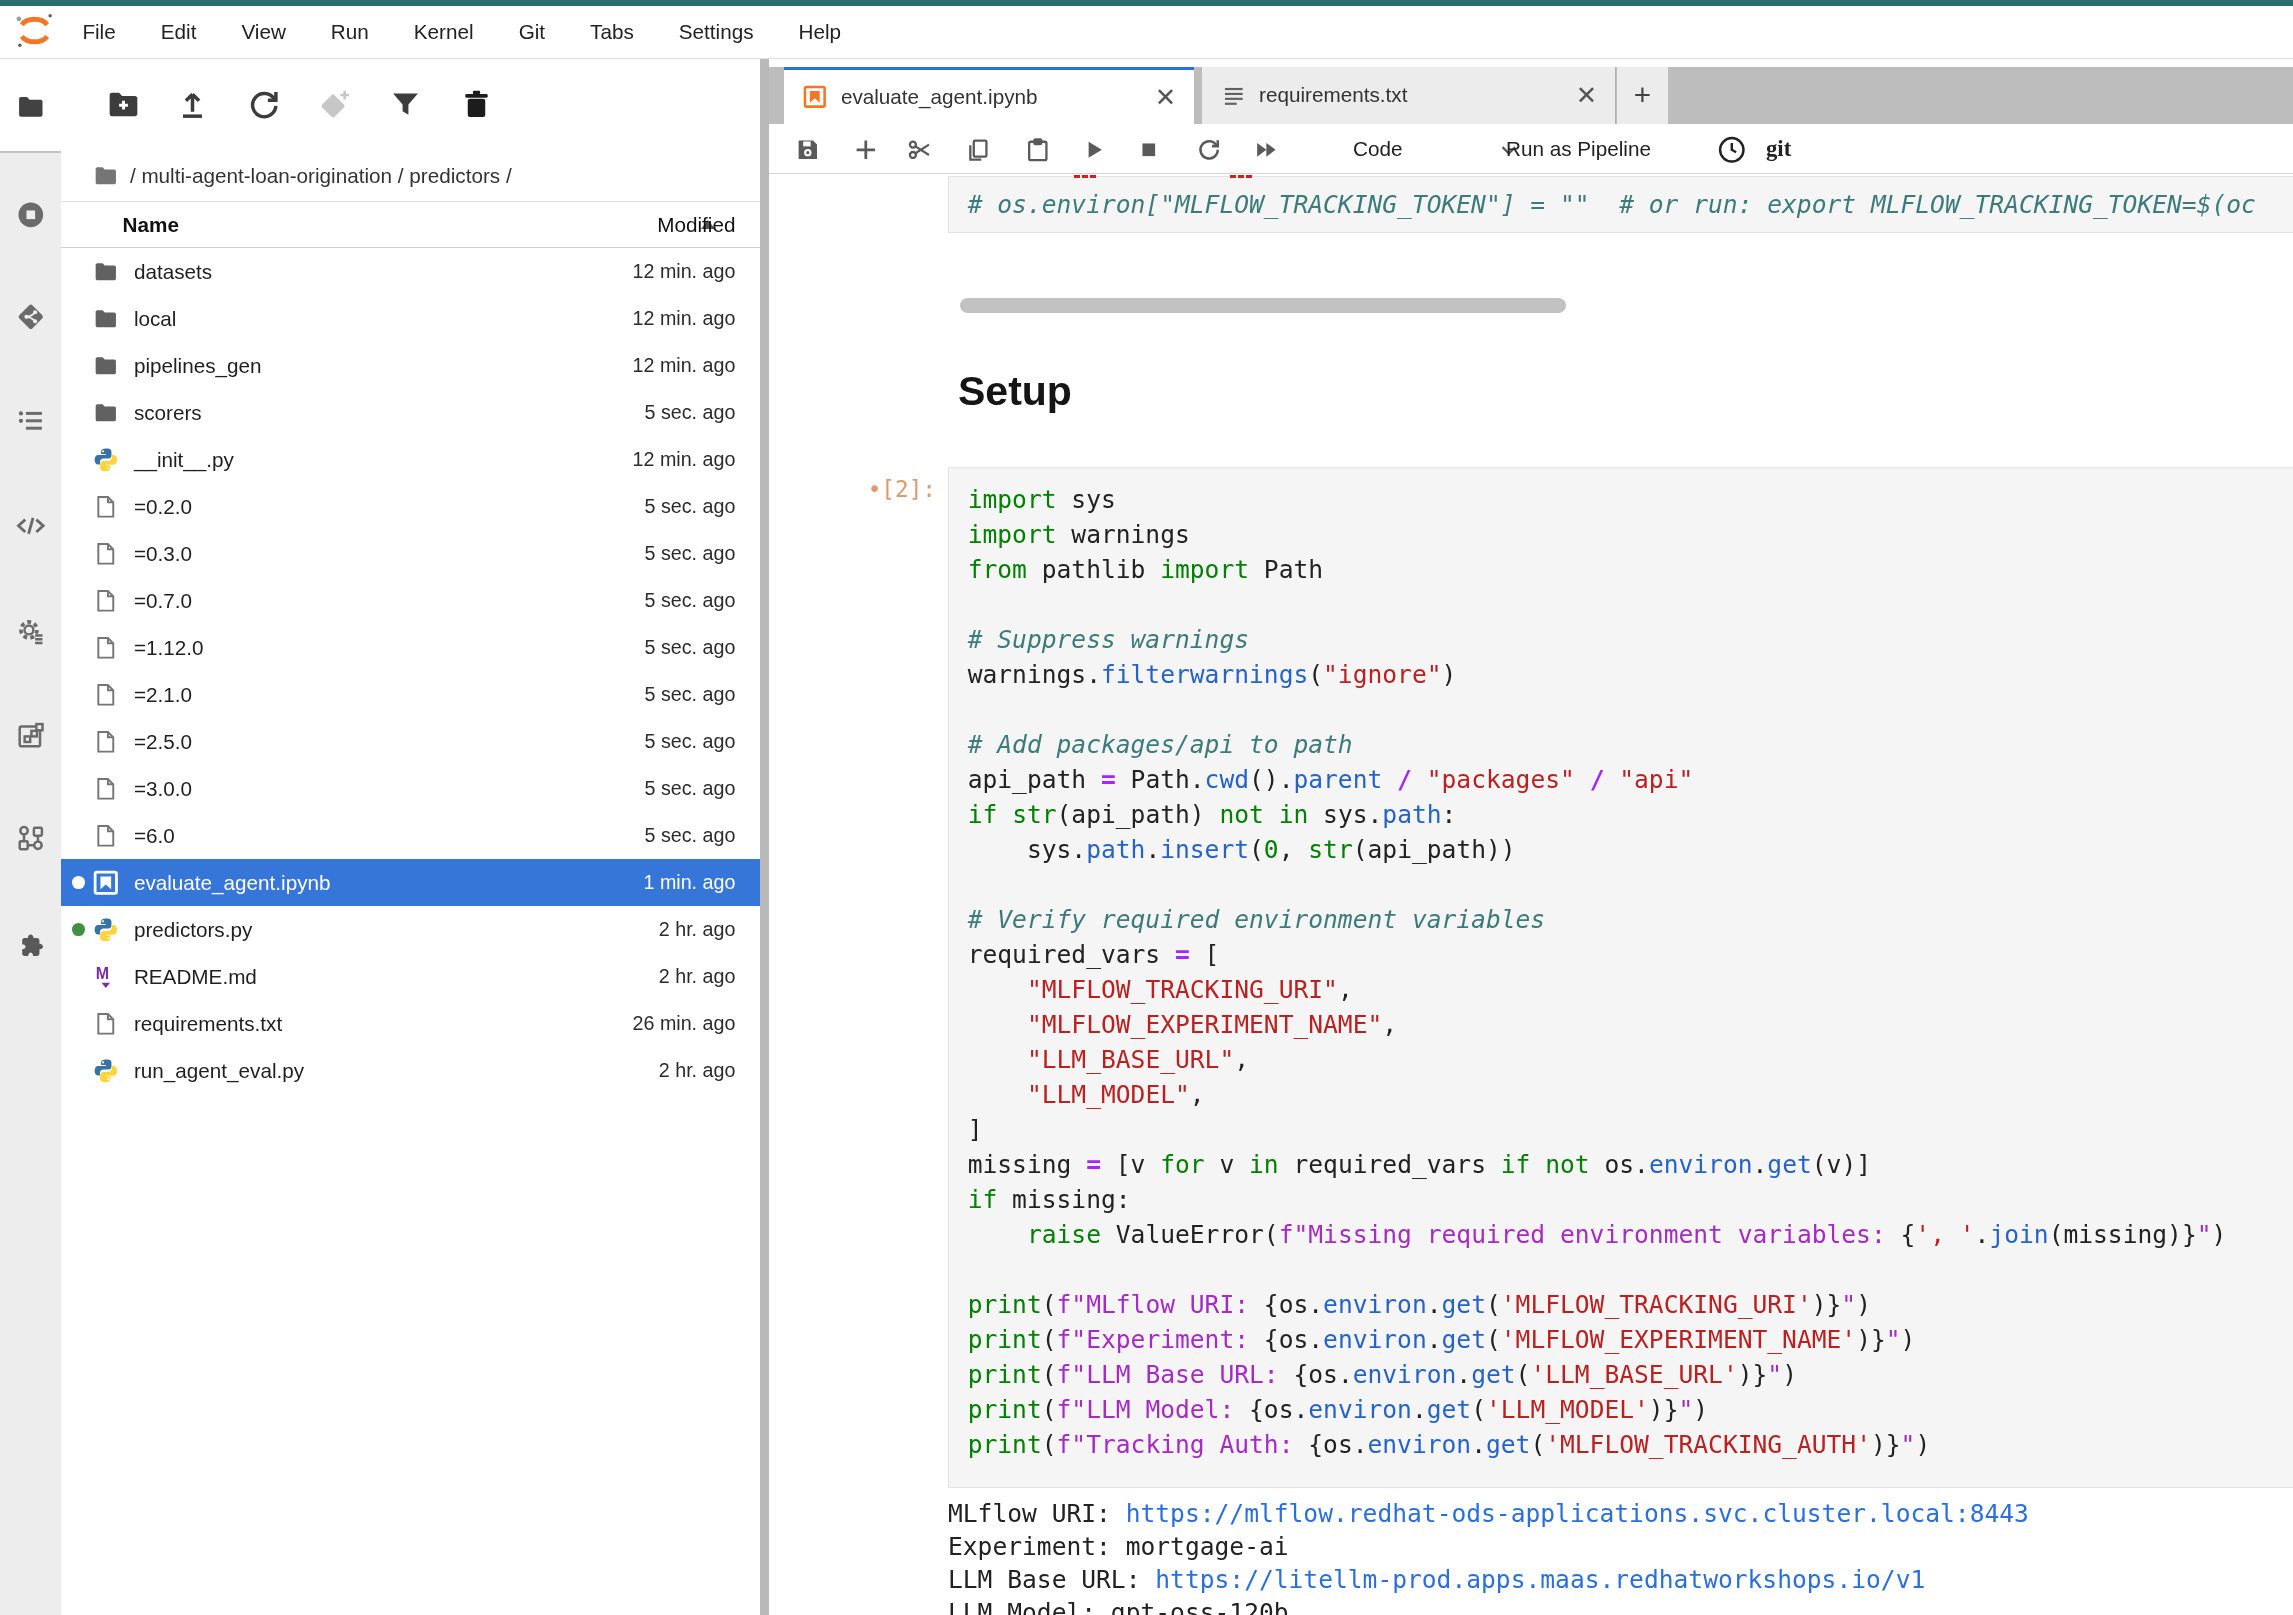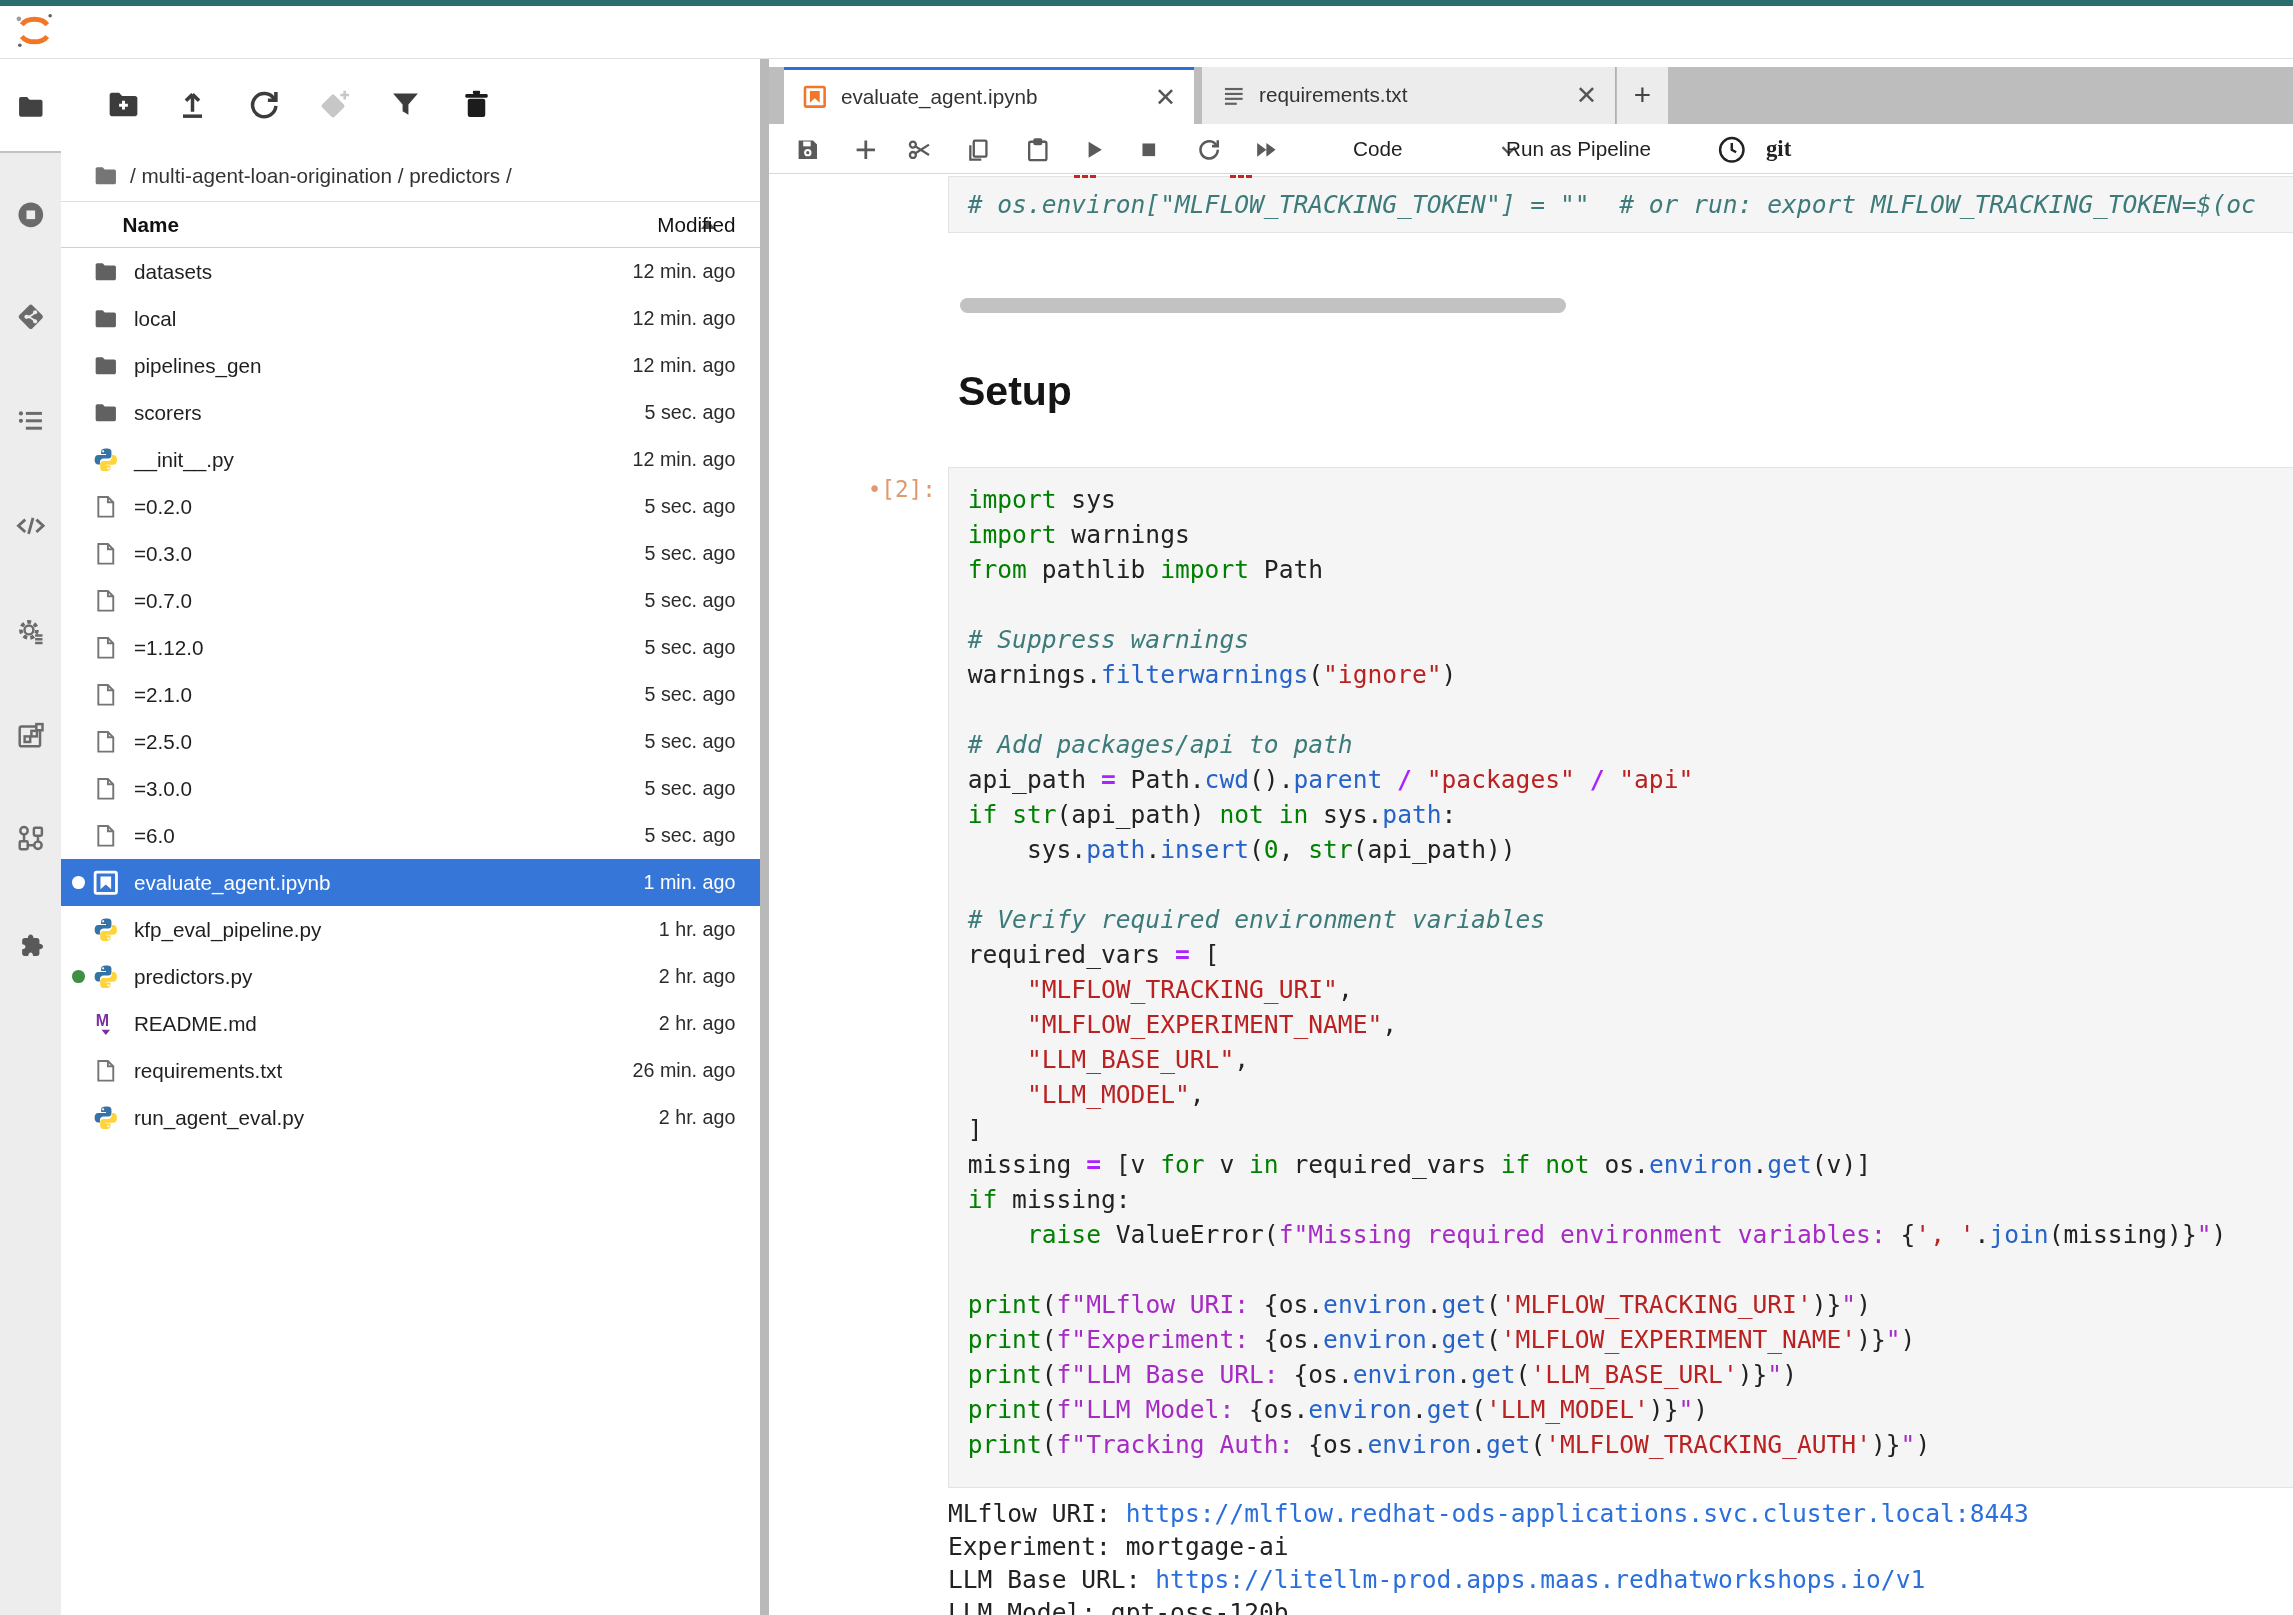--- a/index.html
+++ b/index.html
@@ -121,20 +121,31 @@
   <div class="topstrip"></div>
 
   <div class="menubar">
     <svg class="logo" viewBox="0 0 46 44">
       <path d="M10 15 A15 11 0 0 1 36 15" stroke="#F37626" stroke-width="5" fill="none"></path>
       <path d="M10 27 A15 11 0 0 0 36 27" stroke="#F37626" stroke-width="5" fill="none"></path>
       <circle cx="7" cy="9" r="2.4" fill="#9e9e9e"></circle>
       <circle cx="39" cy="6" r="1.8" fill="#616161"></circle>
       <circle cx="8" cy="36" r="1.8" fill="#616161"></circle>
     </svg>
+    <div class="menu-items">
+        <div class="menu-item">File</div>
+        <div class="menu-item">Edit</div>
+        <div class="menu-item">View</div>
+        <div class="menu-item">Run</div>
+        <div class="menu-item">Kernel</div>
+        <div class="menu-item">Git</div>
+        <div class="menu-item">Tabs</div>
+        <div class="menu-item">Settings</div>
+        <div class="menu-item">Help</div>
+      </div>
   </div>
 
   <div class="rail">
     <div class="rail-top"></div>
     <div class="rail-divider"></div>
     <div class="rail-icon active" style="top:32.5px">
       <svg viewBox="0 0 24 24">
           <path fill="currentColor" d="M2.5 5.5c0-.8.7-1.5 1.5-1.5h5l2 2.2h8.9c.9 0 1.6.7 1.6 1.5v10.8c0 .8-.7 1.5-1.5 1.5H4c-.8 0-1.5-.7-1.5-1.5z"></path>
         </svg>
     </div>
@@ -403,33 +414,20 @@
     <span class="icon">
             <svg viewBox="0 0 24 24">
     <rect class="nb-border" x="2" y="2" width="20" height="20" rx="1.5" fill="none" stroke="#F37626" stroke-width="2.6"></rect>
     <path class="nb-mark" d="M7 6h10v12l-5-4.4L7 18z" fill="#F37626"></path>
   </svg>
           </span>
     <span class="fname">evaluate_agent.ipynb</span>
     <span class="ftime">1 min. ago</span>
   </div>
         <div class="row">
-    <span class="dot none"></span>
-    <span class="icon">
-            <svg viewBox="0 0 24 24">
-    <path fill="#3572A5" d="M11.9 1.5c-2.6 0-4.3.9-4.3 2.9v2.2h4.6v.8H4.9c-2 0-3.4 1.6-3.4 4.5 0 2.9 1.4 4.6 3.3 4.6h1.7v-2.3c0-1.9 1.6-3.3 3.5-3.3h4.4c1.6 0 2.9-1.3 2.9-2.9V4.4c0-1.8-1.7-2.9-3.5-2.9z"></path>
-    <circle fill="#fff" cx="9.5" cy="4.1" r="1"></circle>
-    <path fill="#FFD43B" d="M12.1 22.5c2.6 0 4.3-.9 4.3-2.9v-2.2h-4.6v-.8h7.3c2 0 3.4-1.6 3.4-4.5 0-2.9-1.4-4.6-3.3-4.6h-1.7v2.3c0 1.9-1.6 3.3-3.5 3.3h-4.4c-1.6 0-2.9 1.3-2.9 2.9v3.6c0 1.8 1.7 2.9 3.5 2.9z"></path>
-    <circle fill="#fff" cx="14.5" cy="19.9" r="1"></circle>
-  </svg>
-          </span>
-    <span class="fname">kfp_eval_pipeline.py</span>
-    <span class="ftime">1 hr. ago</span>
-  </div>
-        <div class="row">
     <span class="dot green"></span>
     <span class="icon">
             <svg viewBox="0 0 24 24">
     <path fill="#3572A5" d="M11.9 1.5c-2.6 0-4.3.9-4.3 2.9v2.2h4.6v.8H4.9c-2 0-3.4 1.6-3.4 4.5 0 2.9 1.4 4.6 3.3 4.6h1.7v-2.3c0-1.9 1.6-3.3 3.5-3.3h4.4c1.6 0 2.9-1.3 2.9-2.9V4.4c0-1.8-1.7-2.9-3.5-2.9z"></path>
     <circle fill="#fff" cx="9.5" cy="4.1" r="1"></circle>
     <path fill="#FFD43B" d="M12.1 22.5c2.6 0 4.3-.9 4.3-2.9v-2.2h-4.6v-.8h7.3c2 0 3.4-1.6 3.4-4.5 0-2.9-1.4-4.6-3.3-4.6h-1.7v2.3c0 1.9-1.6 3.3-3.5 3.3h-4.4c-1.6 0-2.9 1.3-2.9 2.9v3.6c0 1.8 1.7 2.9 3.5 2.9z"></path>
     <circle fill="#fff" cx="14.5" cy="19.9" r="1"></circle>
   </svg>
           </span>
     <span class="fname">predictors.py</span>

